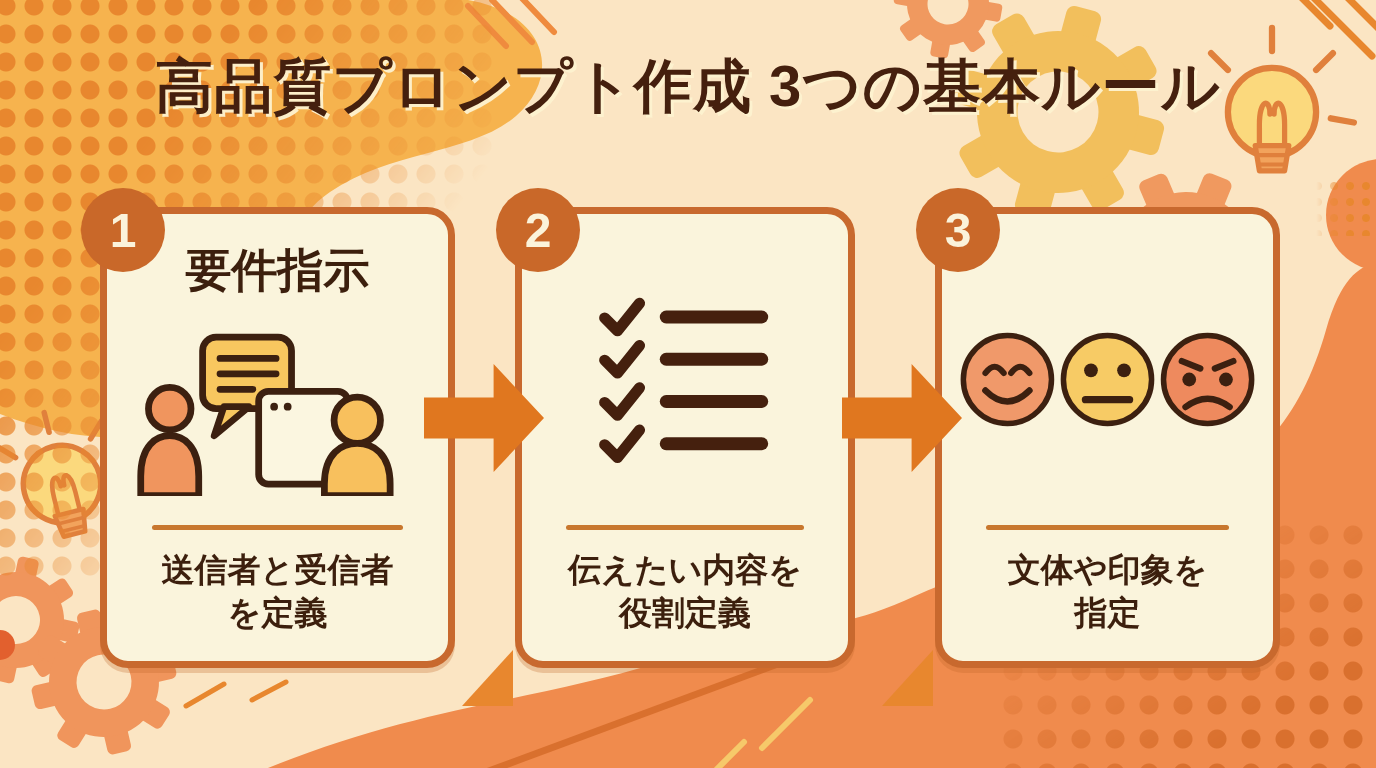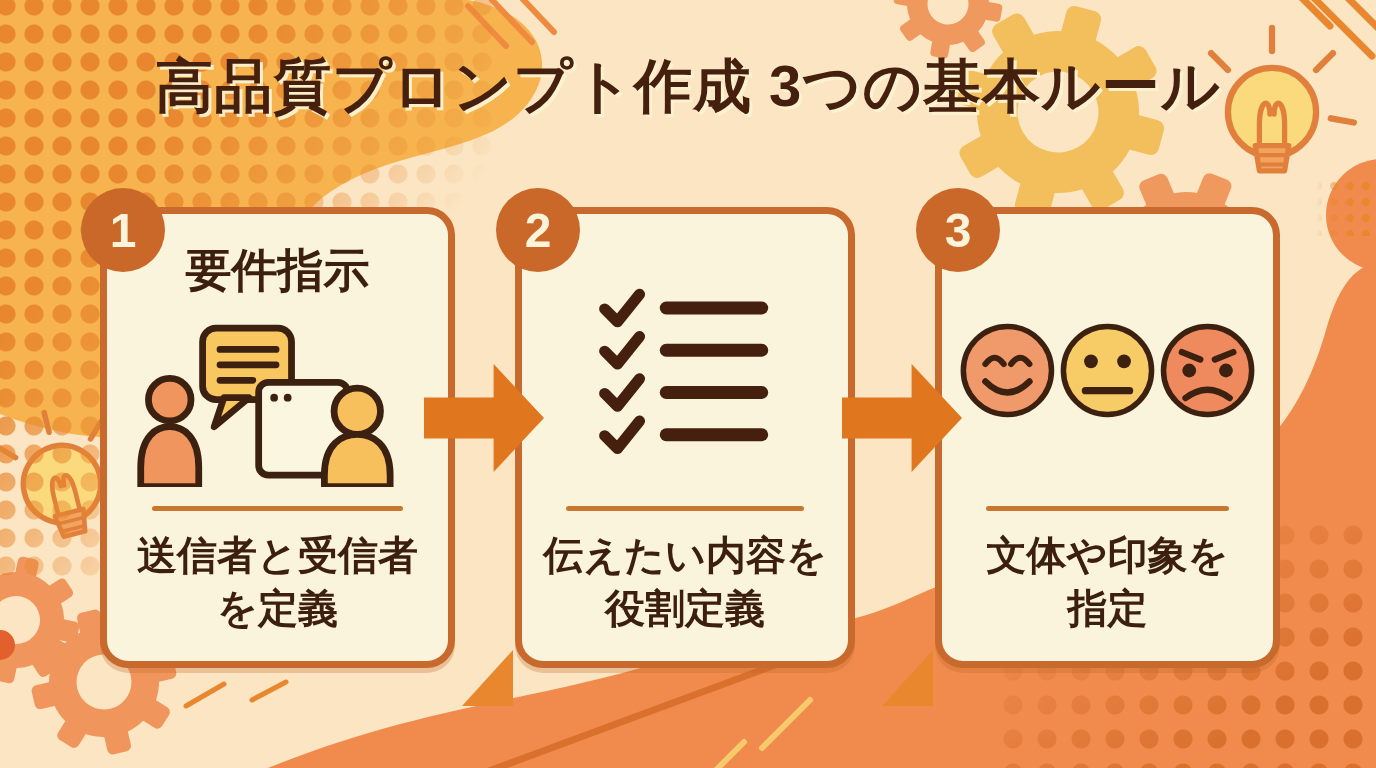--- a/index.html
+++ b/index.html
@@ -40,21 +40,21 @@
   .card-1{left:100px;width:355px;}
   .card-2{left:515px;width:340px;}
   .card-3{left:935px;width:345px;}
   .badge{position:absolute;left:-26px;top:-26px;width:84px;height:84px;border-radius:50%;
     background:var(--badge-bg);color:var(--badge-text);
     display:flex;align-items:center;justify-content:center;
     font-size:48px;font-weight:800;}
   .card-title{font-size:46px;font-weight:900;color:var(--text-dark);margin-top:6px;}
   .icon-wrap{flex:1;display:flex;align-items:center;justify-content:center;width:100%;}
   .divider{width:80%;height:5px;border-radius:3px;background:var(--divider);}
-  .card-desc{margin-top:18px;font-size:40px;font-weight:800;color:var(--text-dark);
+  .card-desc{margin-top:18px;font-size:33px;font-weight:800;color:var(--text-dark);
     text-align:center;line-height:1.32;white-space:pre-line;}
   .arrow{position:absolute;top:364px;width:120px;height:108px;z-index:4;background:var(--arrow);
     clip-path:polygon(0% 31%,58% 31%,58% 0%,100% 50%,58% 100%,58% 69%,0% 69%);}
   .arrow-1{left:424px;}
   .arrow-2{left:842px;}
 </style>
 </head>
 <body>
 
 <div class="stage">

